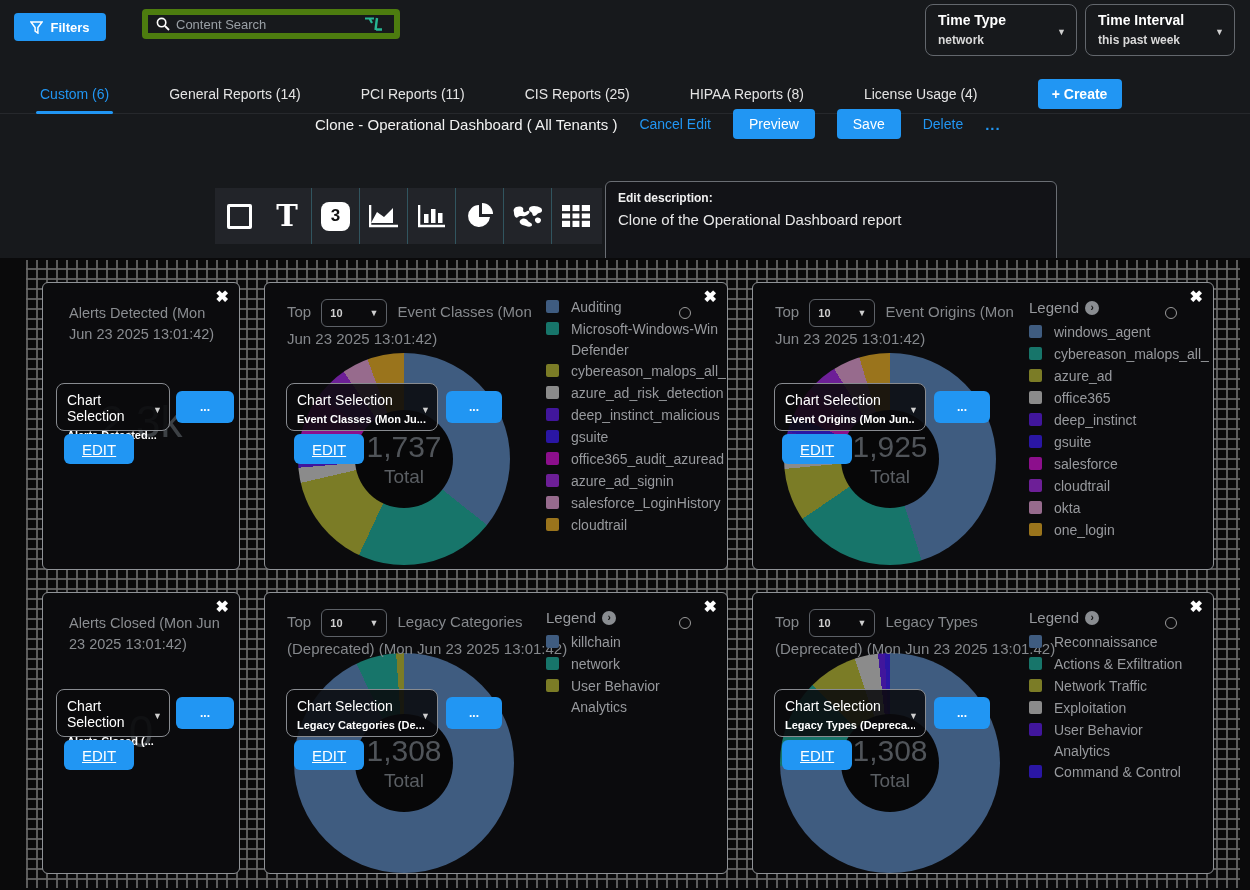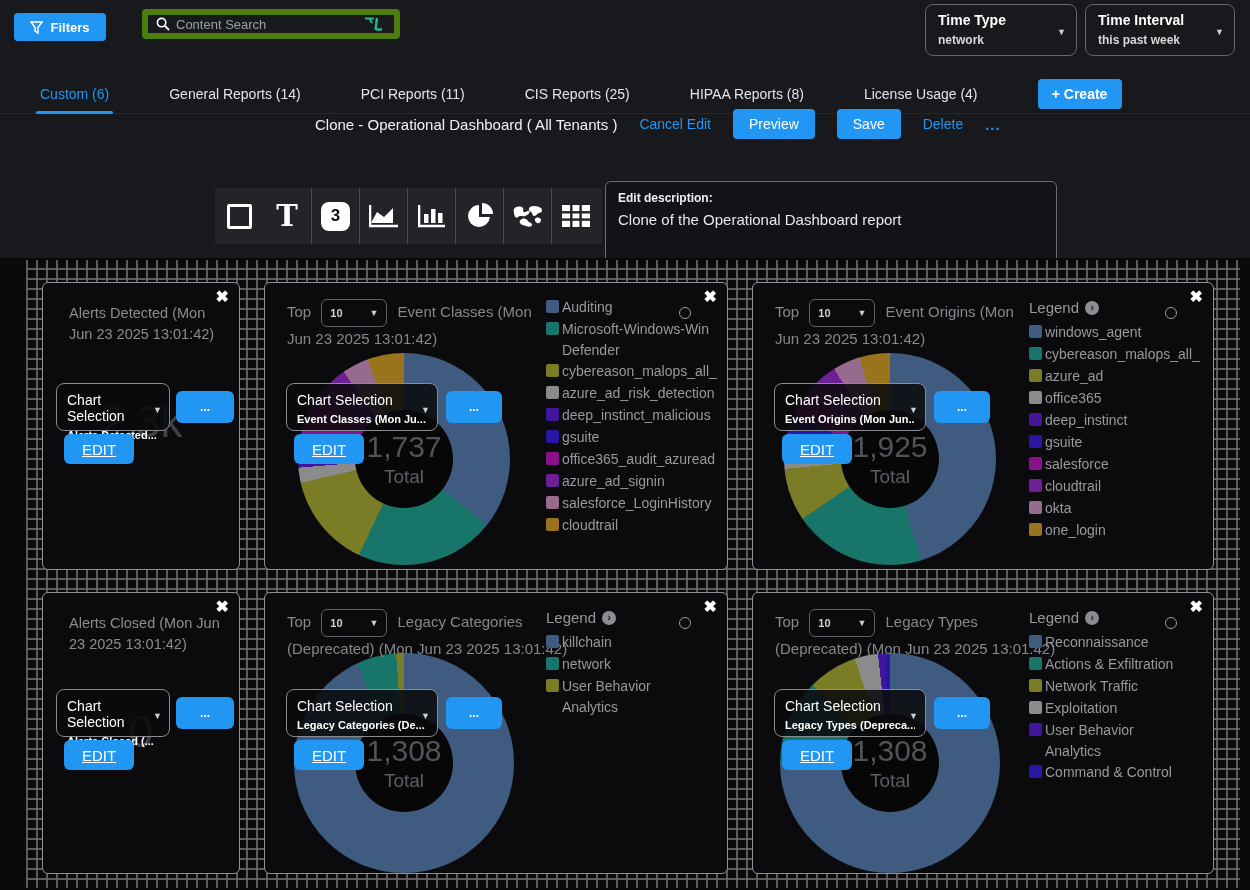--- a/index.html
+++ b/index.html
@@ -121,21 +121,21 @@
   .p4 .edit-btn, .p5 .edit-btn, .p6 .edit-btn { top:147px; }
 
   .legend { position:absolute; z-index:2; }
   .p2 .legend { left:281px; top:14px; width:172px; }
   .p3 .legend { left:276px; top:16px; width:178px; }
   .p5 .legend { left:281px; top:16px; width:172px; }
   .p6 .legend { left:276px; top:16px; width:178px; }
   .lg-head { display:flex; align-items:center; gap:6px; font-size:15px; color:#97999d; margin-bottom:6px; }
   .lg-arrow { width:14px; height:14px; border-radius:50%; background:#8a8d91; color:#111;
     font-size:10px; font-weight:bold; display:inline-flex; align-items:center; justify-content:center; }
-  .lg-row { display:flex; align-items:flex-start; gap:3px; min-height:21px; margin-bottom:1px; cursor:pointer; }
+  .lg-row { display:flex; align-items:flex-start; gap:12px; min-height:21px; margin-bottom:1px; cursor:pointer; }
   .lg-swatch { width:13px; height:13px; border-radius:2px; flex:0 0 13px; margin-top:3px; }
   .lg-label { font-size:14px; line-height:20.5px; color:#97999d; white-space:pre-line; }
 
   svg { display:block; }
 </style>
 </head>
 <body>
 
 <button class="abs filters-btn">
   <span>

